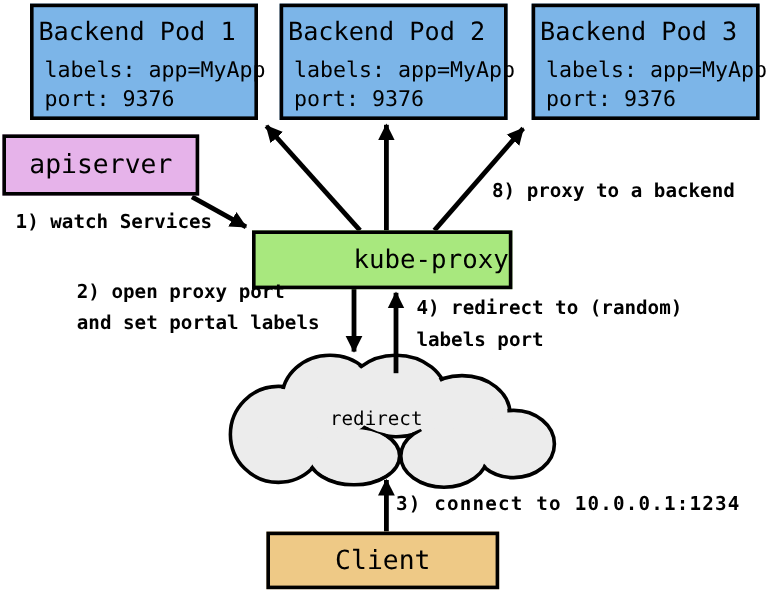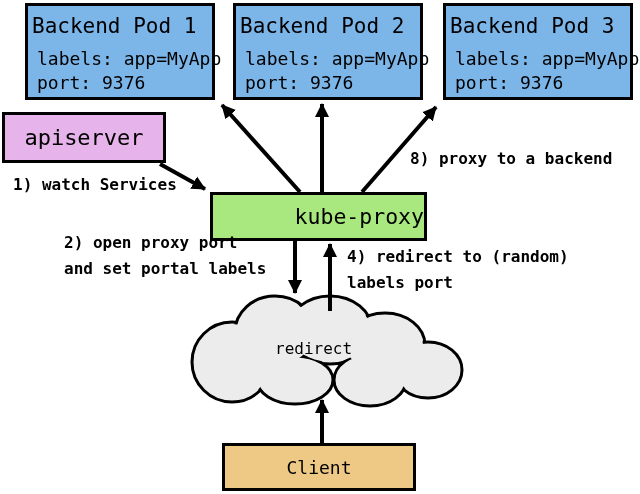--- a/index.html
+++ b/index.html
@@ -18,21 +18,21 @@
   }
   .box{position:absolute;border:3px solid var(--line-black);box-sizing:border-box;}
   .pod{width:190px;height:97px;top:3px;background:var(--pod-blue);}
   .pod-title{font-size:21px;line-height:26px;margin:7px 0 0 4px;white-space:nowrap;}
   .pod-line{font-size:18px;line-height:22px;margin:4px 0 0 9px;white-space:nowrap;}
   .pod-line.first{margin-top:9px;}
   .pod-line.second{margin-top:2px;}
   .label-box{display:flex;align-items:center;justify-content:center;white-space:nowrap;}
   #apiserver{left:2px;top:112px;width:164px;height:51px;background:var(--apiserver-pink);font-size:22px;}
   #kubeproxy{left:210px;top:192px;width:217px;height:49px;background:var(--kube-proxy-green);font-size:21.5px;justify-content:flex-end;}
-  #client{left:222px;top:443px;width:194px;height:48px;background:var(--client-tan);font-size:18px;}
+  #client{left:222px;top:443px;width:194px;height:48px;background:var(--client-tan);font-size:22px;}
   .ann{position:absolute;font-weight:bold;font-size:16px;line-height:26px;white-space:nowrap;}
   #ann1{left:13px;top:172px;}
   #ann2{left:64px;top:230px;}
   #ann4{left:347px;top:244px;}
   #ann5{left:410px;top:146px;}
   #ann3{left:330px;top:407px;letter-spacing:1px;}
   #iptables-label{position:absolute;left:275px;top:339px;font-size:16px;}
   svg.layer{position:absolute;left:0;top:0;width:640px;height:494px;pointer-events:none;}
 </style>
 </head>
@@ -113,14 +113,17 @@
     <div>2) open proxy port</div>
     <div>and set portal labels</div>
   </div>
   <div id="ann4" class="ann">
     <div>4) redirect to (random)</div>
     <div>labels port</div>
   </div>
   <div id="ann5" class="ann">
     <div>8) proxy to a backend</div>
   </div>
+  <div id="ann3" class="ann">
+    <div>3) connect to 10.0.0.1:1234</div>
+  </div>
 
 </div>
 
 </body></html>

